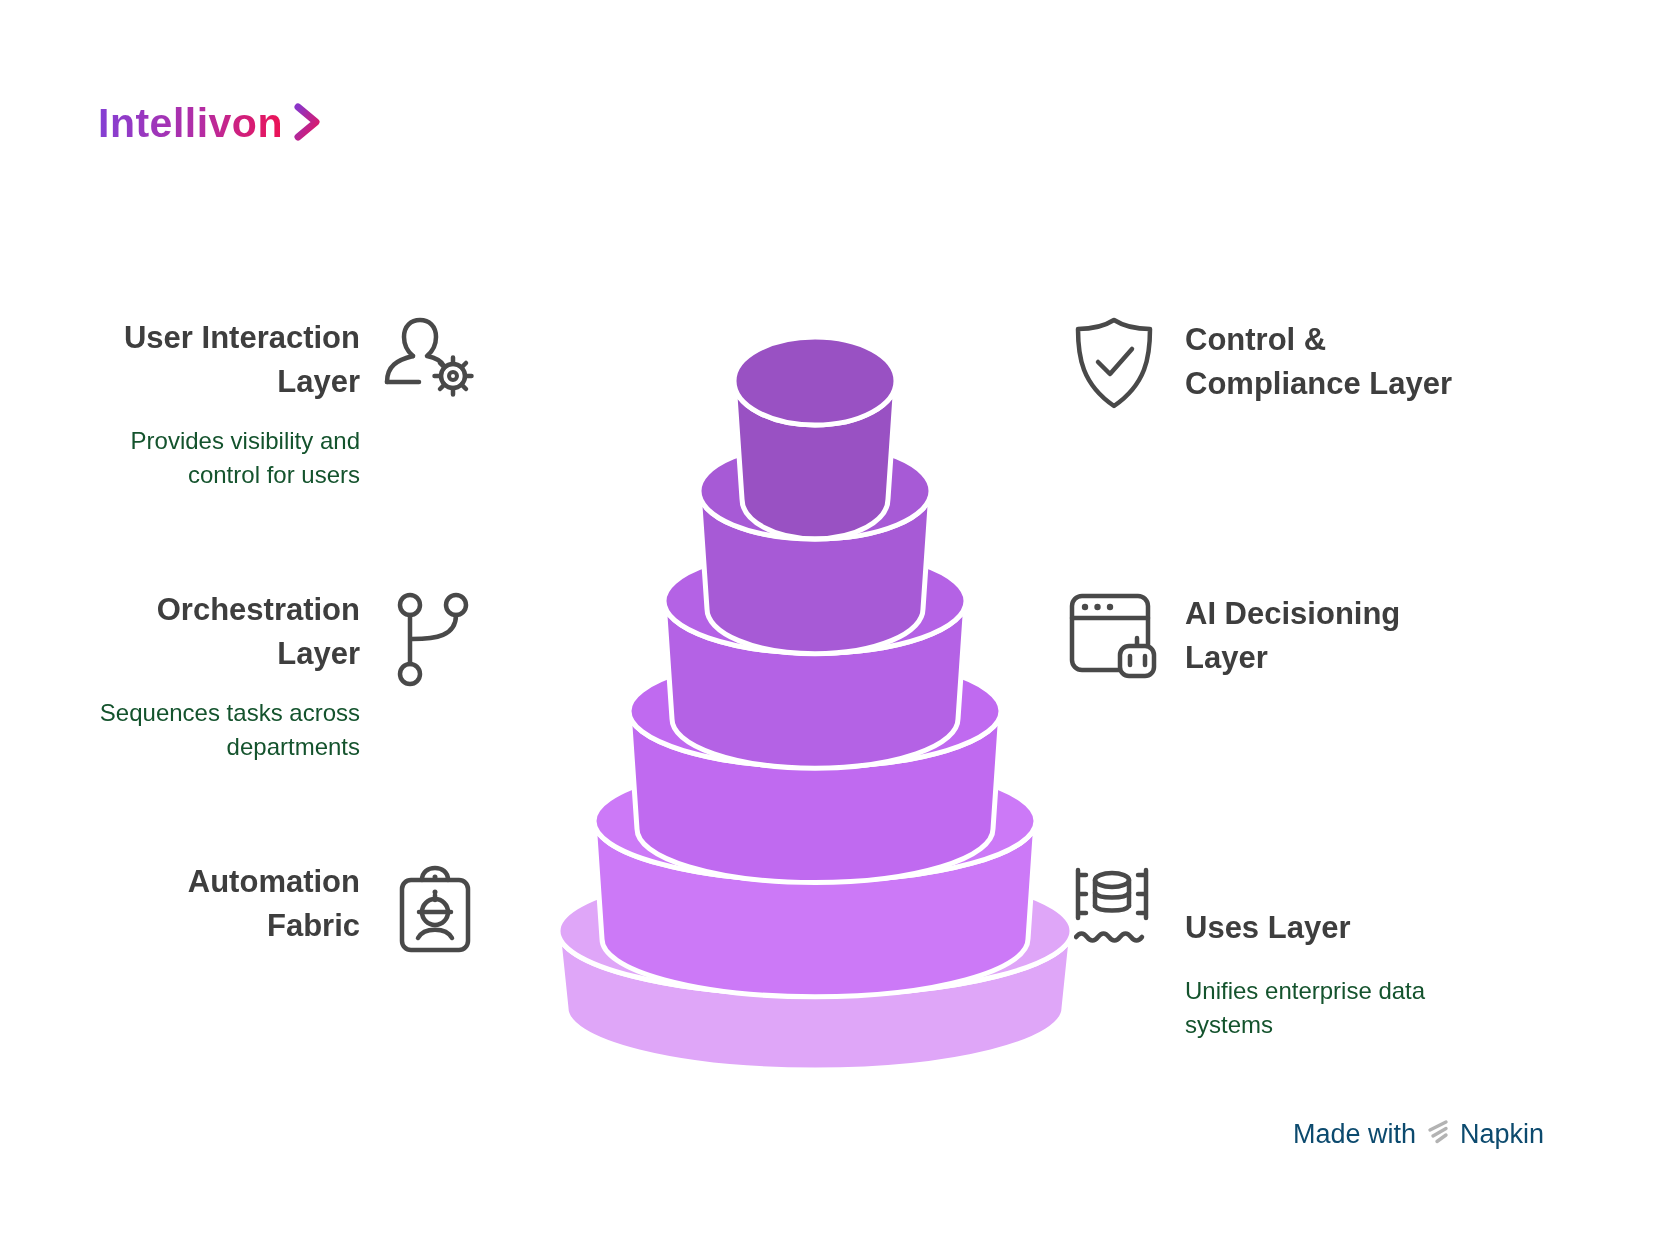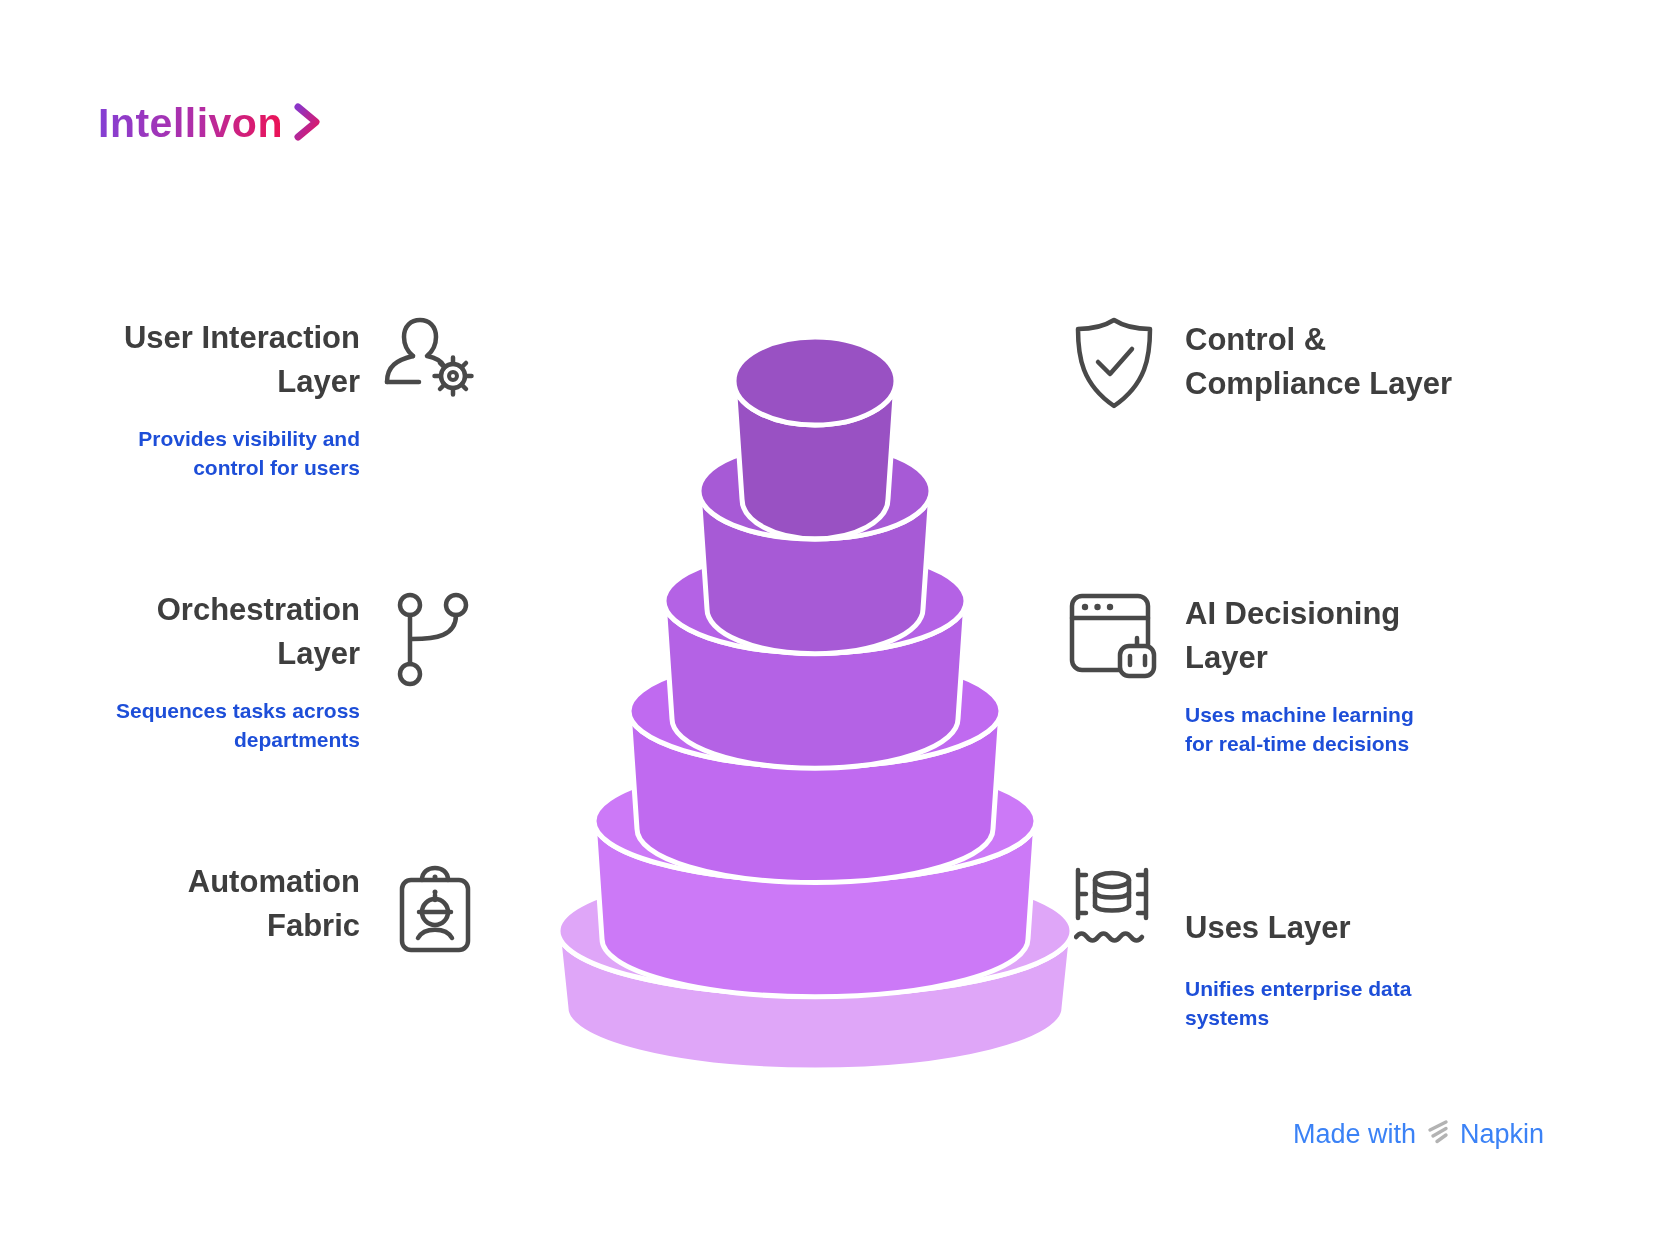--- a/index.html
+++ b/index.html
@@ -10,28 +10,28 @@
   .logo{position:absolute;left:98px;top:100px;display:flex;align-items:center;gap:8px;}
   .logo-text{font-size:41px;font-weight:bold;letter-spacing:.5px;
     background:linear-gradient(90deg,#8440d4 0%,#b32da5 55%,#ed1254 100%);
     -webkit-background-clip:text;background-clip:text;color:transparent;text-decoration:underline;}
 
   
   .block{position:absolute;width:330px;}
   .block.left{left:30px;text-align:right;}
   .block.right{left:1185px;text-align:left;}
   .blk-title{font-size:31px;font-weight:bold;line-height:1.42;color:#3e3e3e;white-space:pre-line;}
-  .blk-desc{margin-top:20px;font-size:21px;line-height:1.4;color:#1d4ed8;white-space:pre-line;font-weight:bold;}
+  .blk-desc{margin-top:20px;font-size:24px;line-height:1.4;color:#14532d;white-space:pre-line;}
 
   .iconbox{position:absolute;}
   .iconbox svg{display:block;}
 
   
   .footer{position:absolute;top:1118px;right:112px;display:flex;align-items:center;gap:10px;
-          font-size:27px;color:#3b82f6;}
+          font-size:27px;color:#0c4a6e;}
 
   #cake-svg{position:absolute;left:500px;top:290px;width:660px;height:820px;}
 </style>
 </head>
 <body>
 
 <div class="logo">
   <span class="logo-text">Intellivon</span>
   <span>
     <svg width="32" height="42" viewBox="0 0 32 42">
@@ -103,22 +103,20 @@
 <div class="iconbox" style="left:1072px;top:316px">
   <svg width="84" height="94" viewBox="0 0 84 94" fill="none" stroke="#494949" stroke-width="4.5" stroke-linecap="round" stroke-linejoin="round">
     <path d="M42 4 C53 11 64 13 78 13 C78 41 74 68 42 90 C10 68 6 41 6 13 C20 13 31 11 42 4 Z"></path>
     <path d="M26 46 L38 58 L60 33"></path>
   </svg>
 </div>
 
 <div class="block right" style="top:592px">
   <div class="blk-title">AI Decisioning
  Layer</div>
-  <div class="blk-desc">Uses machine learning
-for real-time decisions</div>
 </div>
 <div class="iconbox" style="left:1068px;top:590px">
   <svg width="92" height="92" viewBox="0 0 92 92" fill="none" stroke="#494949" stroke-width="4.5" stroke-linecap="round" stroke-linejoin="round">
     <rect x="4" y="6" width="76" height="74" rx="10"></rect>
     <path d="M4 28 H80"></path>
     <circle cx="17" cy="17" r="3.2" fill="#494949" stroke="none"></circle>
     <circle cx="29.5" cy="17" r="3.2" fill="#494949" stroke="none"></circle>
     <circle cx="42" cy="17" r="3.2" fill="#494949" stroke="none"></circle>
     <path d="M69 48 V56"></path>
     <rect x="52" y="56" width="34" height="30" rx="9" fill="#ffffff"></rect>

